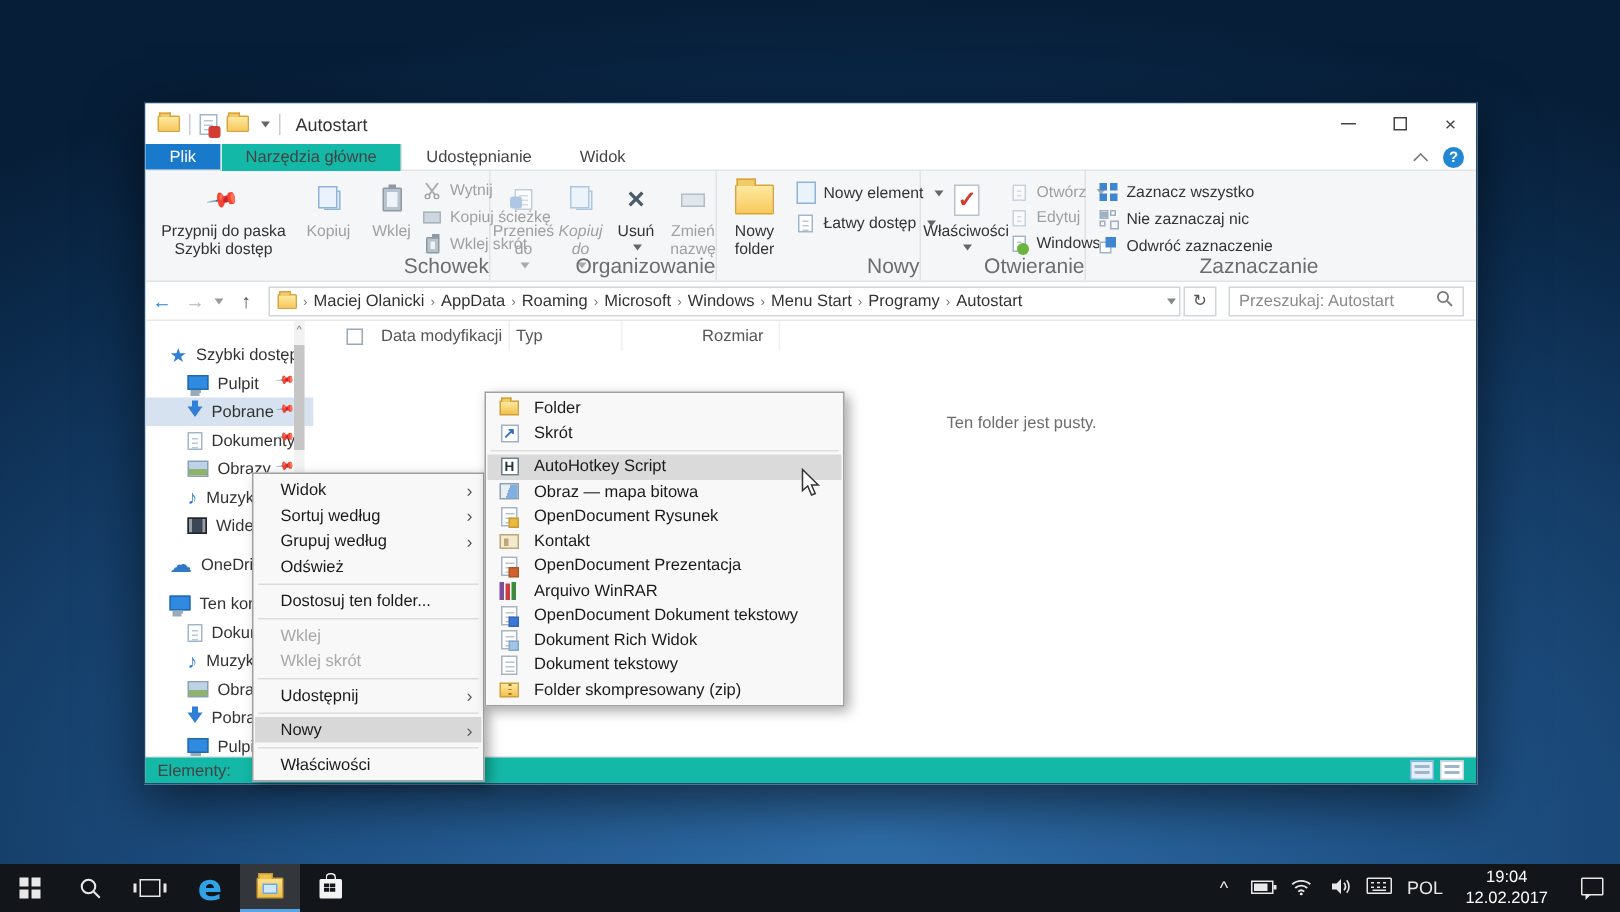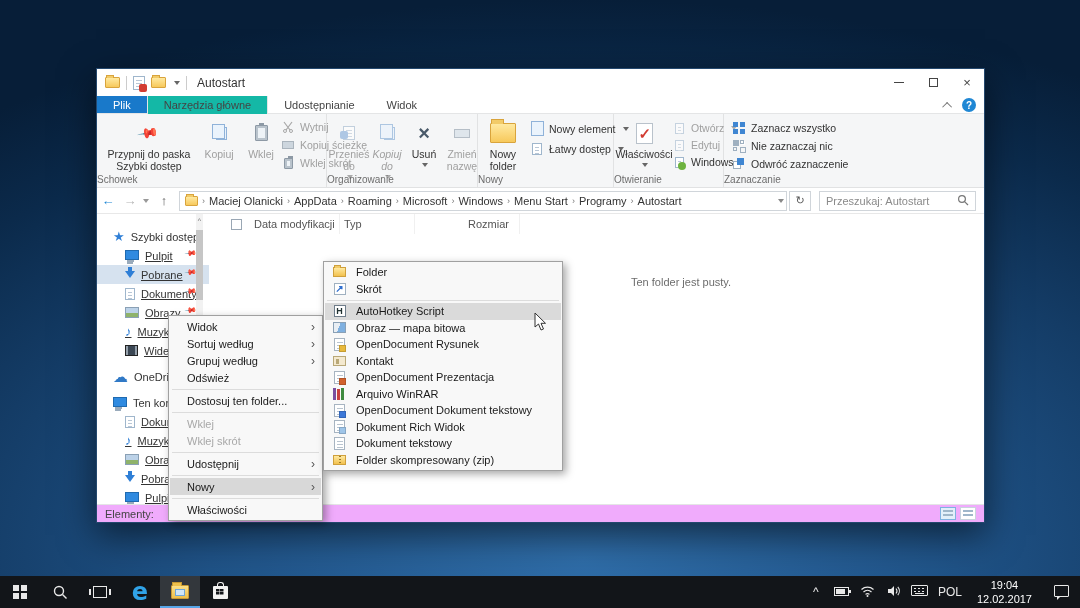--- a/index.html
+++ b/index.html
@@ -38,21 +38,21 @@
   .tab-plik { background:#1979ca; color:#fff; padding:0 16px; display:flex; align-items:center; font-size:11px; }
   .tab { padding:0 16px; display:flex; align-items:center; color:#444; }
   .tab.active { background:#14b8a6; border-left:1px solid #e4e5e6; border-right:1px solid #e4e5e6; margin-bottom:-1px; }
   .ribbon-tools { position:absolute; right:8px; top:27px; height:18px; display:flex; align-items:center; gap:10px; }
   .chev-up { width:7px; height:7px; border-left:1px solid #777; border-top:1px solid #777; transform:rotate(45deg) translateY(2px); }
   .help-dot { width:14px; height:14px; border-radius:50%; background:#1f87d4; color:#fff; font-size:10px; font-weight:bold; display:flex; align-items:center; justify-content:center; }
 
   
   .ribbon { position:absolute; left:0; top:45px; right:0; height:74px; background:#f5f6f7; border-bottom:1px solid #e1e2e3; }
   .rgroup { position:absolute; top:0; bottom:0; border-right:1px solid #e1e2e3; }
-  .rlabel { position:absolute; bottom:2px; left:0; right:0; text-align:left; font-size:10px; color:#6d6d6d; }
+  .rlabel { position:absolute; bottom:2px; left:0; right:0; text-align:right; font-size:14px; color:#6d6d6d; }
   .bigbtns { position:absolute; top:4px; left:4px; display:flex; gap:2px; }
   .bigbtn { display:flex; flex-direction:column; align-items:center; justify-content:flex-start; gap:3px; padding:3px 4px; text-align:center; line-height:1.15; font-size:10.5px; color:#333; }
   .bigbtn .ic { height:24px; display:flex; align-items:center; justify-content:center; }
   .bigbtn.gray, .smallrow.gray { color:#a0a0a0; }
   .smallcol { position:absolute; top:6px; display:flex; flex-direction:column; gap:4px; }
   .smallrow { display:flex; align-items:center; gap:5px; font-size:10.5px; color:#333; white-space:nowrap; }
   .smallrow .sic { width:14px; height:14px; display:flex; align-items:center; justify-content:center; flex:none; }
   .caret { width:0; height:0; border-left:3px solid transparent; border-right:3px solid transparent; border-top:4px solid #666; display:inline-block; margin-left:2px; }
   .gray .caret { border-top-color:#aaa; }
 
@@ -90,21 +90,21 @@
   .crumb-sep { color:#777; font-size:9px; padding:0 1px; }
   .addr-end { margin-left:auto; display:flex; align-items:center; gap:8px; color:#666; }
   .refreshbtn { width:22px; height:20px; border:1px solid #d0d5da; display:flex; align-items:center; justify-content:center; color:#555; margin-left:2px; }
   .searchbox { height:20px; border:1px solid #d0d5da; flex:1; margin:0 8px 0 8px; display:flex; align-items:center; padding:0 6px; color:#8a8a8a; }
   .searchbox .mag { margin-left:auto; }
 
   
   .main { position:absolute; left:0; top:145px; right:0; bottom:18px; background:#fff; }
   .sidebar { position:absolute; left:0; top:0; bottom:0; width:112px; overflow:hidden; }
   .sbitem { position:relative; height:19px; display:flex; align-items:center; gap:6px; padding-left:16px; white-space:nowrap; }
-  .sbitem.child { padding-left:28px;text-decoration:underline; }
+  .sbitem.child { padding-left:28px; }
   .sbitem.sel { background:#d6e2ef; }
   .sbitem .pin { position:absolute; right:14px; top:4px; }
   .sb-gap { height:7px; }
   .sb-scroll { position:absolute; left:99px; top:0; bottom:0; width:7px; background:#f2f2f2; }
   .sb-thumb { position:absolute; left:0; width:7px; top:16px; height:70px; background:#c6c6c6; }
   .sb-up { position:absolute; left:0; top:0; width:7px; height:14px; background:#f2f2f2; color:#707070; font-size:7px; text-align:center; line-height:14px; }
   .star { color:#2f7fd6; font-size:13px; line-height:1; }
   .imon { width:14px; height:10px; background:#2f8ae0; border:1px solid #1f6ab0; position:relative; margin-top:-2px; }
   .imon::after { content:""; position:absolute; left:4px; bottom:-3px; width:4px; height:2px; background:#9ab; box-shadow:-2px 1px 0 1px #9ab; }
   .idown { width:0; height:0; border-left:5px solid transparent; border-right:5px solid transparent; border-top:7px solid #2f7fd6; position:relative; }
@@ -116,21 +116,21 @@
   .pin { color:#8e959c; font-size:11px; transform:rotate(40deg); line-height:1; }
 
   .filelist { position:absolute; left:118px; top:0; right:0; bottom:0; }
   .colhead { position:absolute; left:0; top:0; right:0; height:20px; display:flex; align-items:center; color:#555; }
   .colhead .cb { width:11px; height:11px; border:1px solid #9aa7b4; margin:0 8px 0 16px; }
   .col { border-right:1px solid #f0f0f0; height:20px; display:flex; align-items:center; padding-left:4px; }
   .sortmark { position:absolute; left:300px; top:-2px; width:7px; height:7px; border-left:1px solid #999; border-top:1px solid #999; transform:rotate(45deg); }
   .emptymsg { position:absolute; left:416px; top:32px; color:#6d6d6d;margin-top:30px; }
 
   
-  .statusbar { position:absolute; left:0; bottom:0; right:0; height:18px; background:#f0abfc; border-top:1px solid #e4e5e6; display:flex; align-items:center; padding:0 8px; color:#444; }
+  .statusbar { position:absolute; left:0; bottom:0; right:0; height:18px; background:#14b8a6; border-top:1px solid #e4e5e6; display:flex; align-items:center; padding:0 8px; color:#444; }
   .viewbtns { margin-left:auto; display:flex; gap:4px; }
   .vb { width:16px; height:13px; border:1px solid #c9d4de; background:#fff; position:relative; }
   .vb.active { border-color:#7fb2e0; background:#e3effa; }
   .vb::before { content:""; position:absolute; left:2px; top:2px; right:2px; height:2px; background:#9fb6ca; box-shadow:0 4px 0 #9fb6ca; }
 
   
   .cmenu { position:absolute; left:168px; top:315px; width:155px; background:#f8f8f8; border:1px solid #a0a0a0; box-shadow:3px 3px 8px rgba(0,0,0,.35); padding:2px 1px; z-index:30; }
   .cm-item { height:17px; display:flex; align-items:center; padding:0 8px 0 17px; position:relative; color:#1a1a1a; }
   .cm-item.dis { color:#a8a8a8; }
   .cm-item.hov { background:#d8d8d8; }

